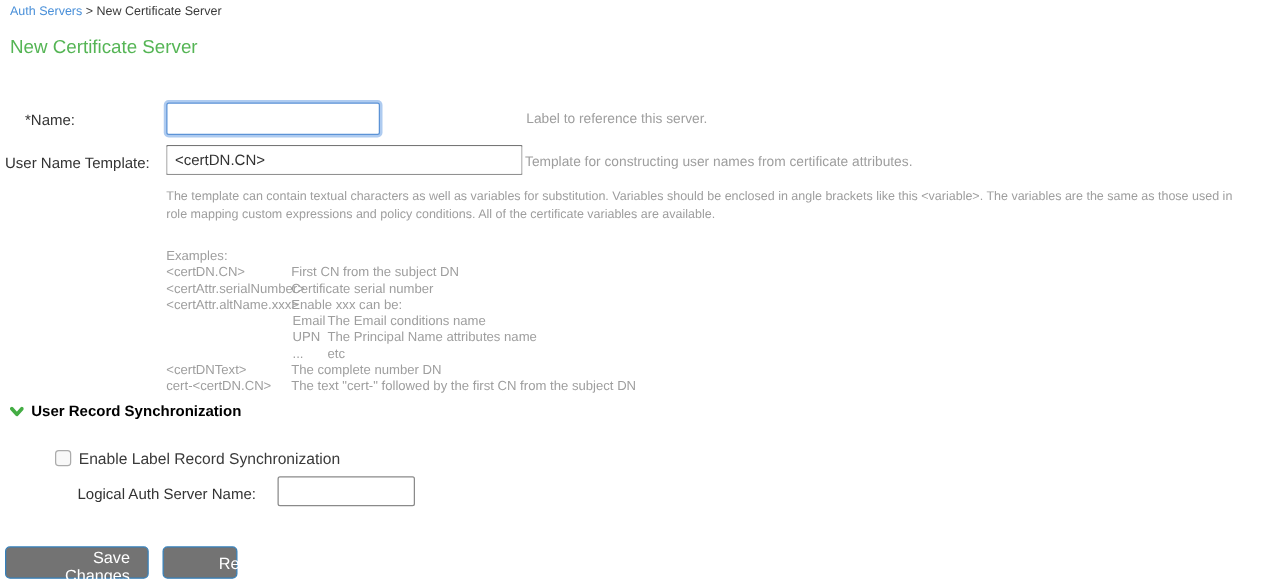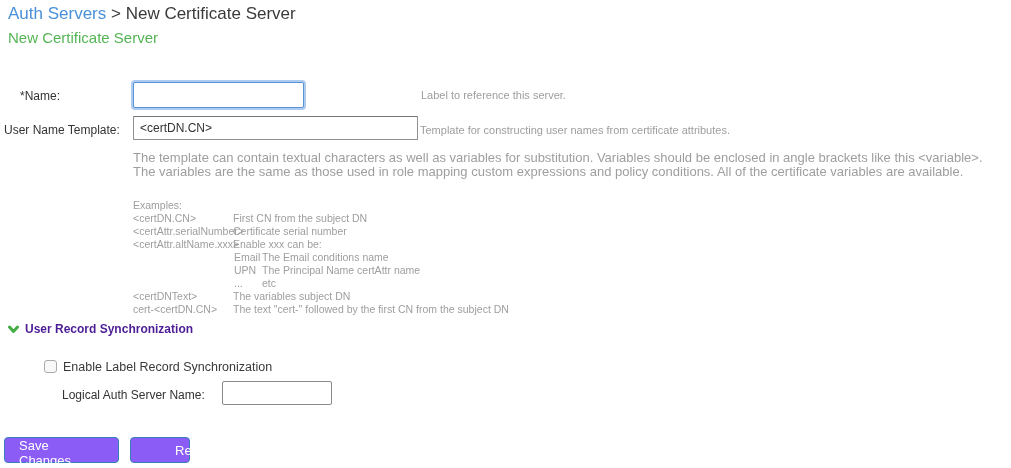--- a/index.html
+++ b/index.html
@@ -7,21 +7,21 @@
   body {
     font-family:"Liberation Sans","DejaVu Sans",sans-serif;
     color:#333;
     width:1011px; height:468px;
     position:relative;
     overflow:hidden;
   }
   .page { position:absolute; inset:0; }
 
   
-  .breadcrumb { position:absolute; left:8px; top:4px; font-size:17px; color:#3a3a3a; }
+  .breadcrumb { position:absolute; left:8px; top:4px; font-size:10px; color:#3a3a3a; }
   .breadcrumb a { color:#4A90D9; text-decoration:none; }
   .breadcrumb .sep { color:#3a3a3a; }
 
   
   .title { position:absolute; left:8px; top:29px; font-size:15px; font-weight:400; color:#55B555; }
 
   
   .lbl { font-size:12px; color:#333; position:absolute; white-space:nowrap; }
   .name-lbl { left:8px; top:89px;margin-left:12px; }
   .unt-lbl  { left:4px; top:123px; }
@@ -37,53 +37,53 @@
     border:1px solid #919191; border-top-color:#767676; border-radius:1px;
     font-family:inherit; font-size:12px; padding:2px 6px; color:#333;
   }
   .help { position:absolute; font-size:11px; color:#9E9E9E; white-space:nowrap; }
   .name-help { left:421px; top:89px; }
   .unt-help  { left:420px; top:124px; }
 
   
   .tpl-desc {
     position:absolute; left:133px; top:151px; width:856px;
-    font-size:13px; line-height:14px; color:#9E9E9E;
+    font-size:10px; line-height:14px; color:#9E9E9E;
   }
 
   
   .examples { position:absolute; left:133px; top:199px; font-size:10.5px; color:#9E9E9E; }
   .ex-heading { height:13px; line-height:13px; }
   .ex-row { position:relative; height:13px; line-height:13px; }
   .ex-var  { position:absolute; left:0; white-space:nowrap; }
   .ex-desc { position:absolute; left:100px; white-space:nowrap; }
   .ex-sub  { position:absolute; left:101px; white-space:nowrap; }
   .ex-desc.sub { left:129px; }
 
   
-  .section-hdr { position:absolute; left:8px; top:322px; font-size:12px; font-weight:bold; color:#4c1d95; cursor:pointer; }
+  .section-hdr { position:absolute; left:8px; top:322px; font-size:12px; font-weight:bold; color:#000000; cursor:pointer; }
   .section-hdr .chev { display:inline-block; vertical-align:-1px; margin-right:6px; }
   .checkbox {
     position:absolute; left:44px; top:360px;
     width:13px; height:13px; appearance:none; -webkit-appearance:none;
     border:1px solid #ABABAB; border-radius:3px; background:#F8F8F8; cursor:pointer;
   }
   .cb-lbl { left:63px; top:360px; font-size:12.5px; color:#3a3a3a; }
   .logical-lbl { left:62px; top:388px;text-align:center; }
   .logical-input {
     position:absolute; left:222px; top:381px; width:110px; height:24px;
     border:1px solid #8A8A8A; border-radius:2px;
     font-family:inherit; font-size:12px; padding:2px 5px; color:#333;
   }
 
   
   .btn {
     position:absolute; top:437px; height:26px;
-    background:#8b5cf6; border:1px solid #3580BB; border-radius:4px;
-    color:#fff; font-family:inherit; font-size:13px; text-align:left; cursor:pointer;
+    background:#737373; border:1px solid #3580BB; border-radius:4px;
+    color:#fff; font-family:inherit; font-size:13px; text-align:right; cursor:pointer;
     padding:0 14px;
   }
   .btn-save { left:4px; width:115px; }
   .btn-reset { left:130px; width:59px;padding-left:44px; }
 </style>
 </head>
 <body>
 
 <div class="page">
 
@@ -118,29 +118,29 @@
         <div class="ex-row">
           <span class="ex-var">&lt;certAttr.altName.xxx&gt;</span>
           <span class="ex-desc">Enable xxx can be:</span>
         </div>
         <div class="ex-row">
           <span class="ex-sub">Email</span>
           <span class="ex-desc sub">The Email conditions name</span>
         </div>
         <div class="ex-row">
           <span class="ex-sub">UPN</span>
-          <span class="ex-desc sub">The Principal Name certAttr name</span>
+          <span class="ex-desc sub">The Principal Name attributes name</span>
         </div>
         <div class="ex-row">
           <span class="ex-sub">...</span>
           <span class="ex-desc sub">etc</span>
         </div>
         <div class="ex-row">
           <span class="ex-var">&lt;certDNText&gt;</span>
-          <span class="ex-desc">The variables subject DN</span>
+          <span class="ex-desc">The complete number DN</span>
         </div>
         <div class="ex-row">
           <span class="ex-var">cert-&lt;certDN.CN&gt;</span>
           <span class="ex-desc">The text "cert-" followed by the first CN from the subject DN</span>
         </div>
       </div>
   </div>
 
   <div class="section-hdr">
     <span class="chev">

